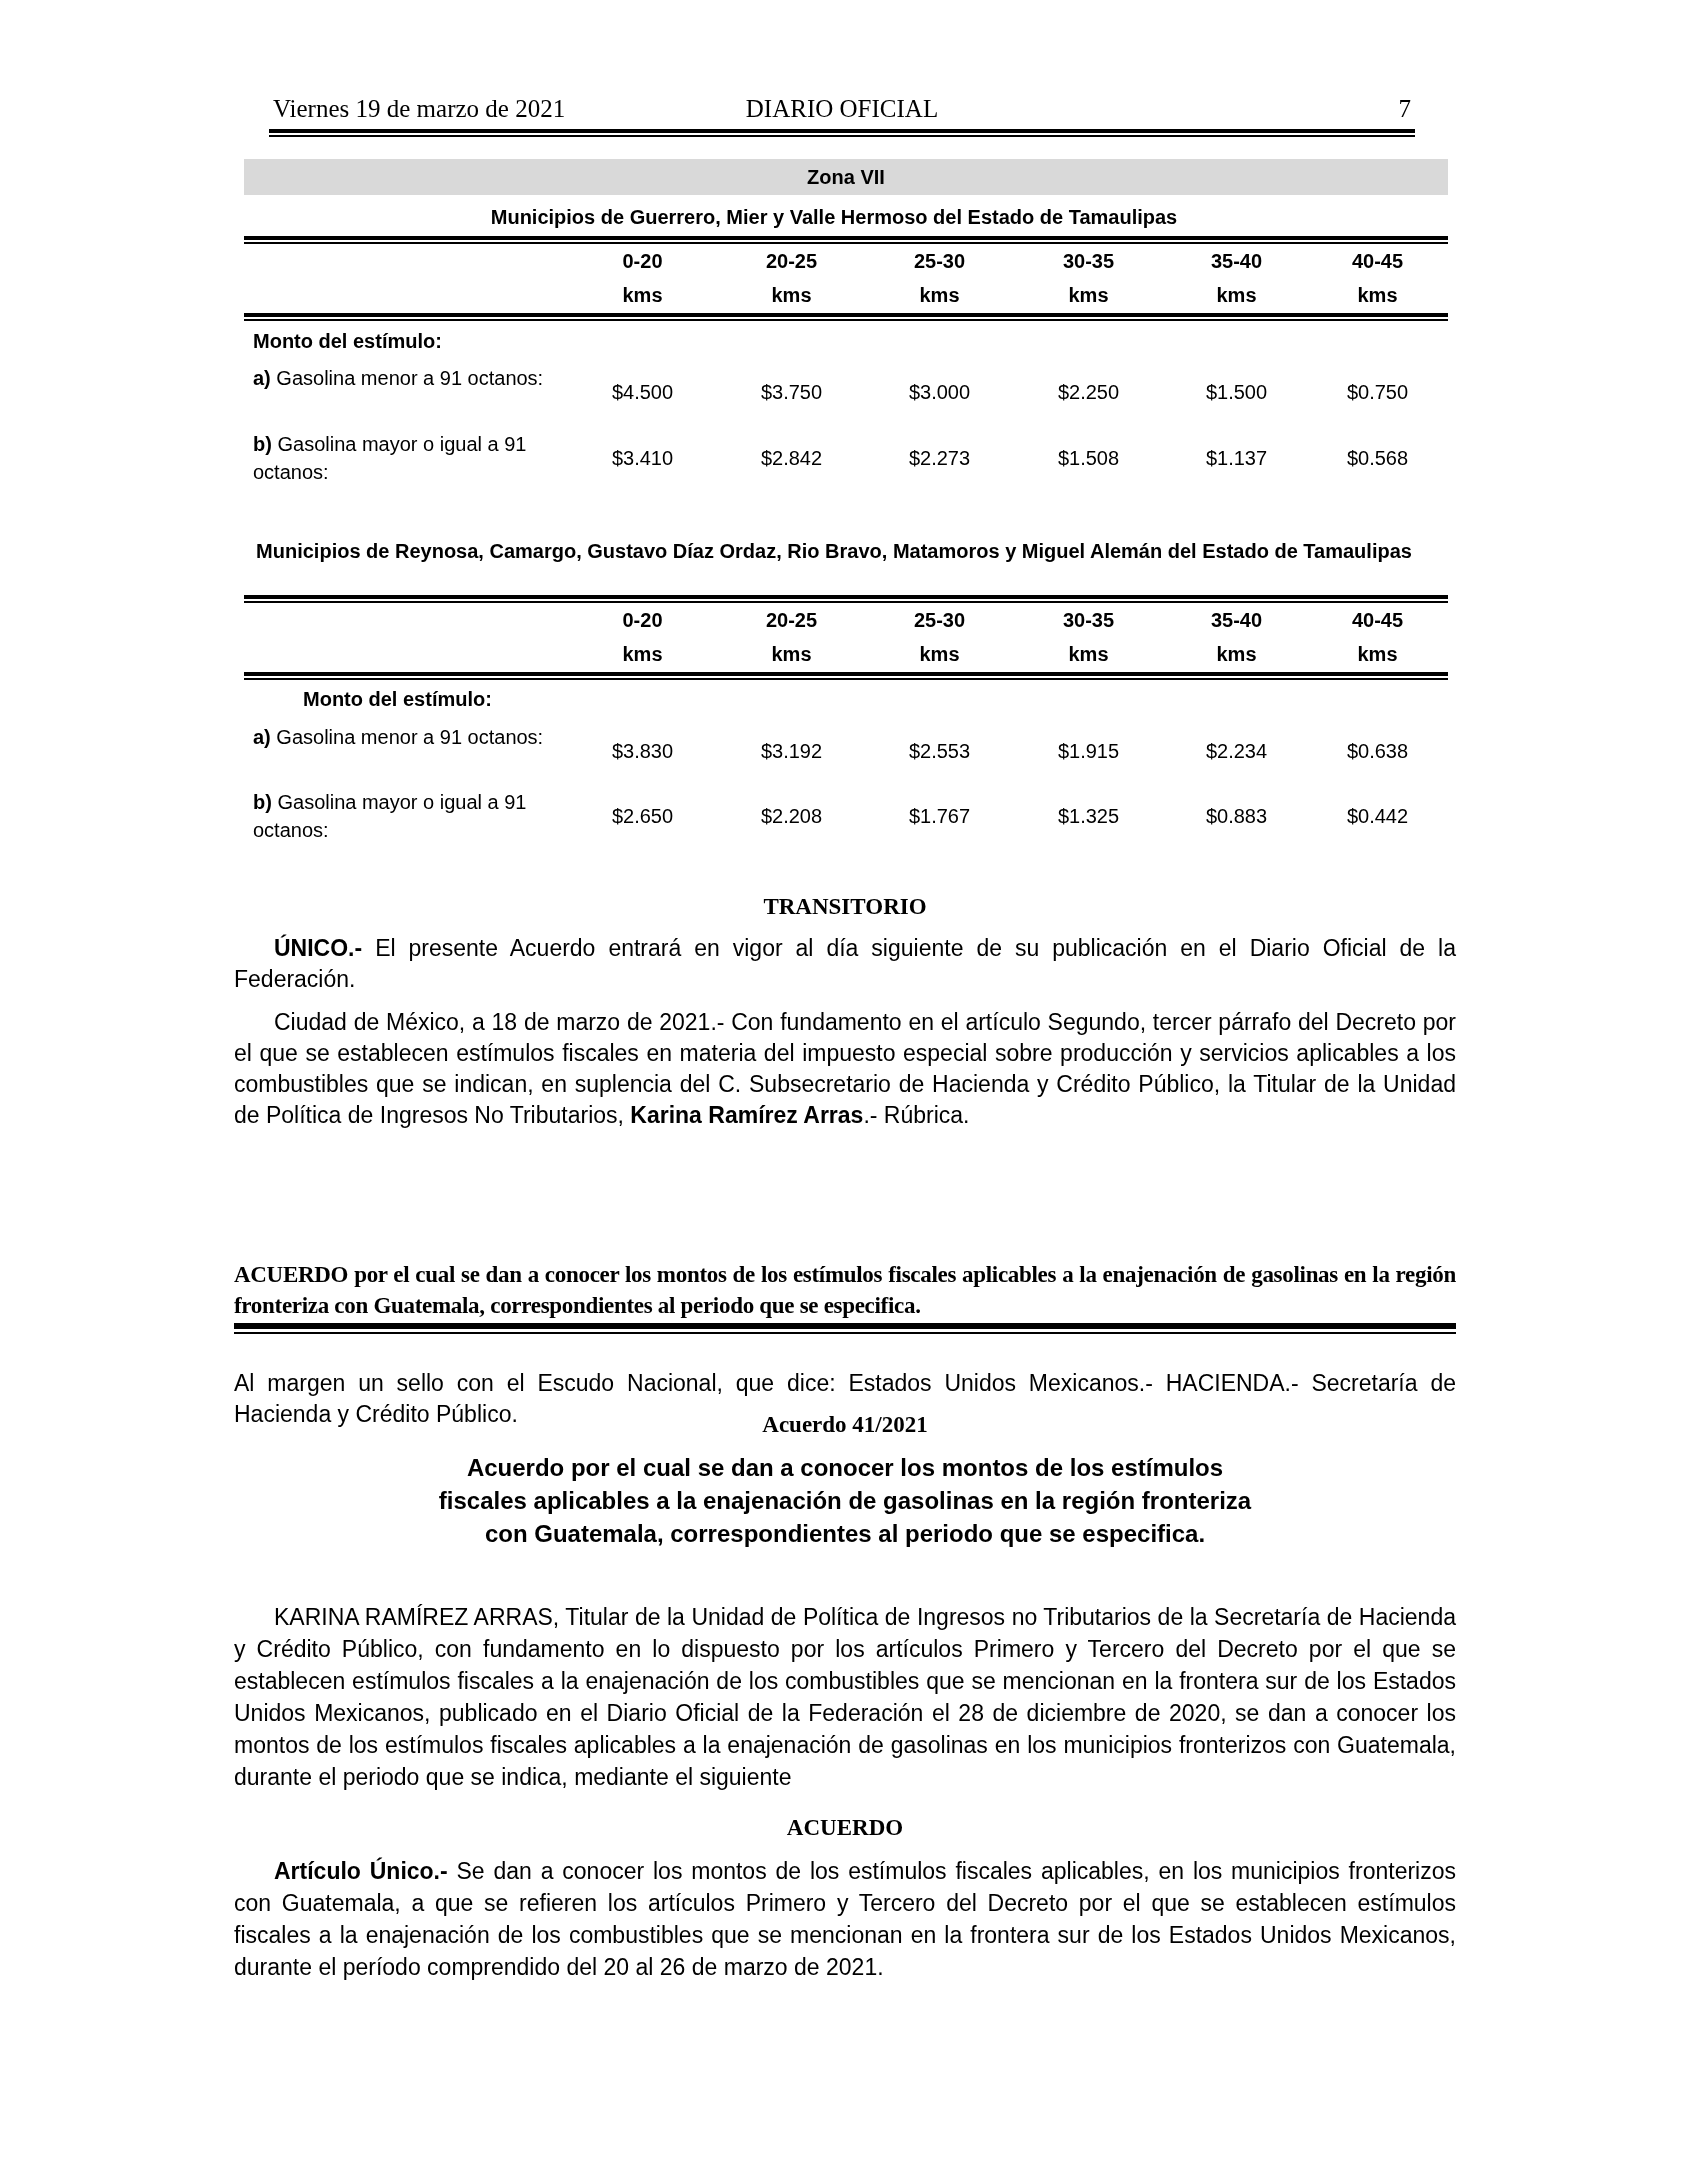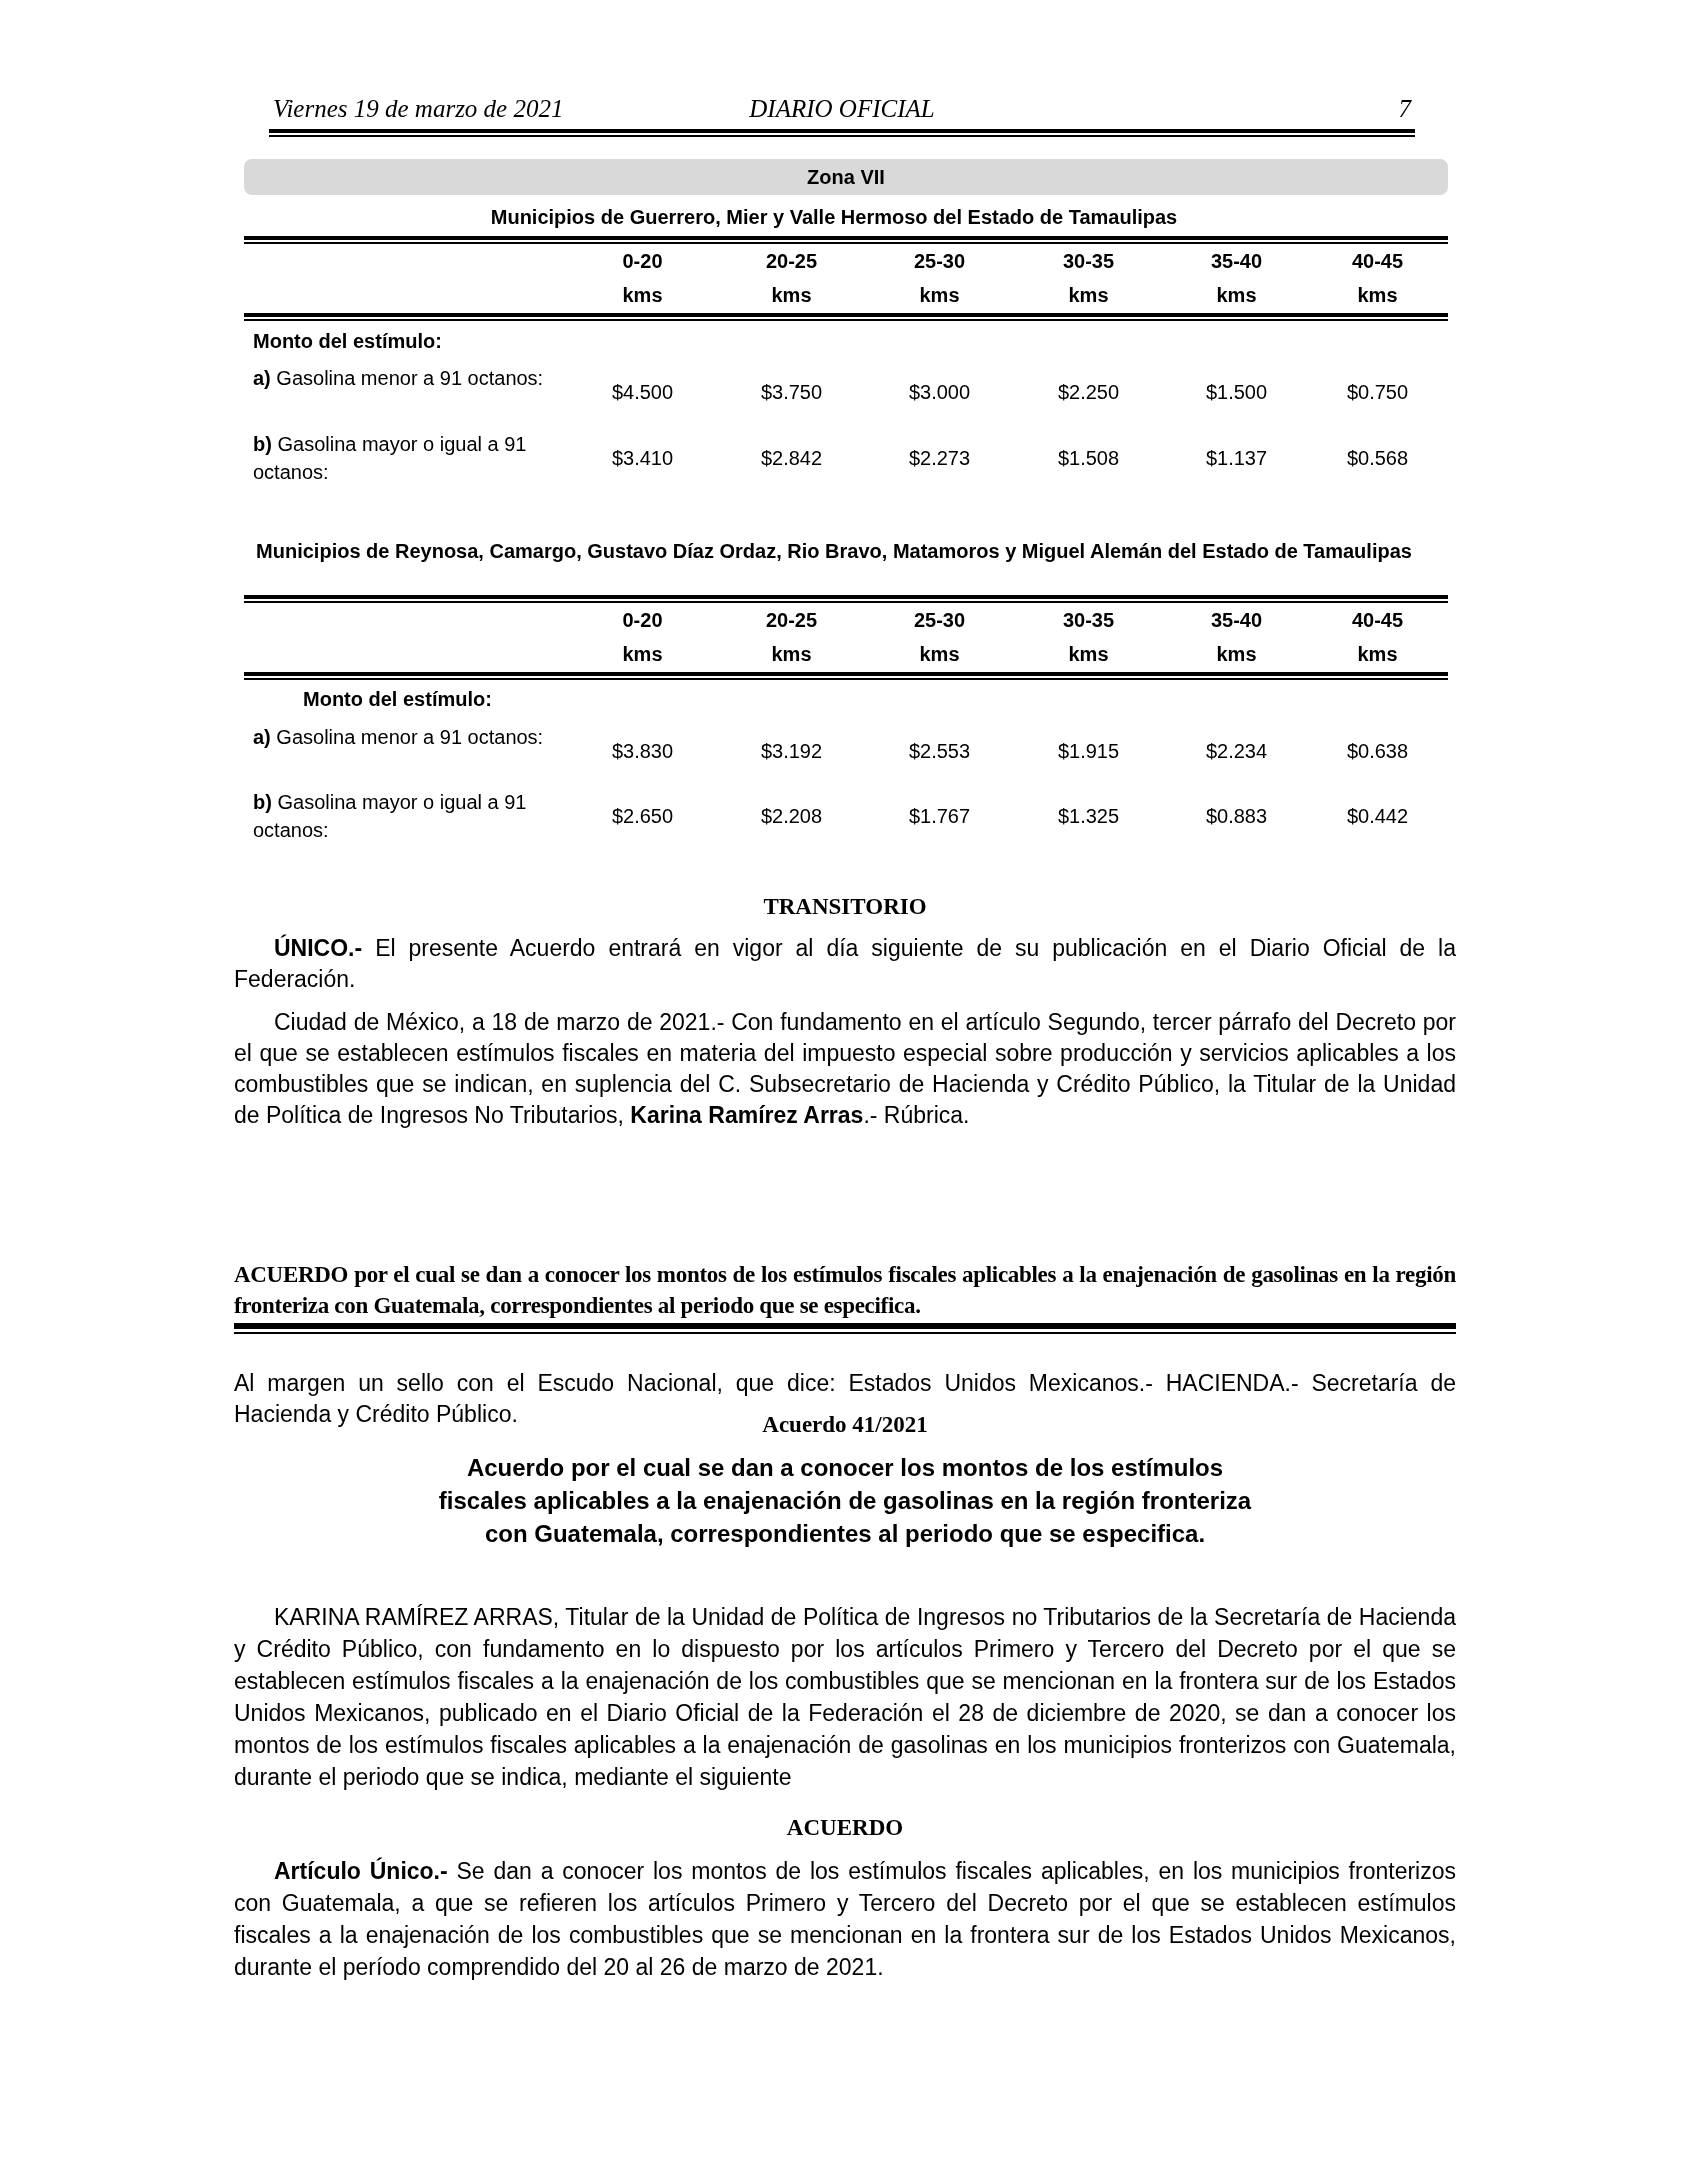--- a/index.html
+++ b/index.html
@@ -1,21 +1,21 @@
 <!DOCTYPE html>
 <html><head>
 <meta charset="utf-8">
 <style>
   html, body { margin: 0; padding: 0; background: #ffffff; }
   body { width: 1683px; height: 2178px; position: relative; overflow: hidden; color: #000; }
   .serif { font-family: "Liberation Serif", "DejaVu Serif", serif; }
-  .sans { font-family: "Liberation Sans", "DejaVu Sans", sans-serif; border-radius: 8px; }
+  .sans { font-family: "Liberation Sans", "DejaVu Sans", sans-serif; }
 
   
-  .page-header { position: absolute; left: 269px; top: 95px; width: 1146px; height: 40px; font-size: 25px; font-style: italic; }
+  .page-header { position: absolute; left: 269px; top: 95px; width: 1146px; height: 40px; font-size: 25px; }
   .page-header .left { position: absolute; left: 4px; top: 0; }
   .page-header .center { position: absolute; left: 0; right: 0; top: 0; text-align: center; }
   .page-header .right { position: absolute; right: 4px; top: 0; }
   .double-rule { position: absolute; left: 269px; width: 1146px; }
   .double-rule .thick { height: 4px; background: #000; }
   .double-rule .gap { height: 2px; }
   .double-rule .thin { height: 2px; background: #000; }
 
   
   .zone-band { position: absolute; left: 244px; top: 159px; width: 1204px; height: 36px; background: #d9d9d9; text-align: center; font-weight: bold; font-size: 20px; line-height: 36px; }

